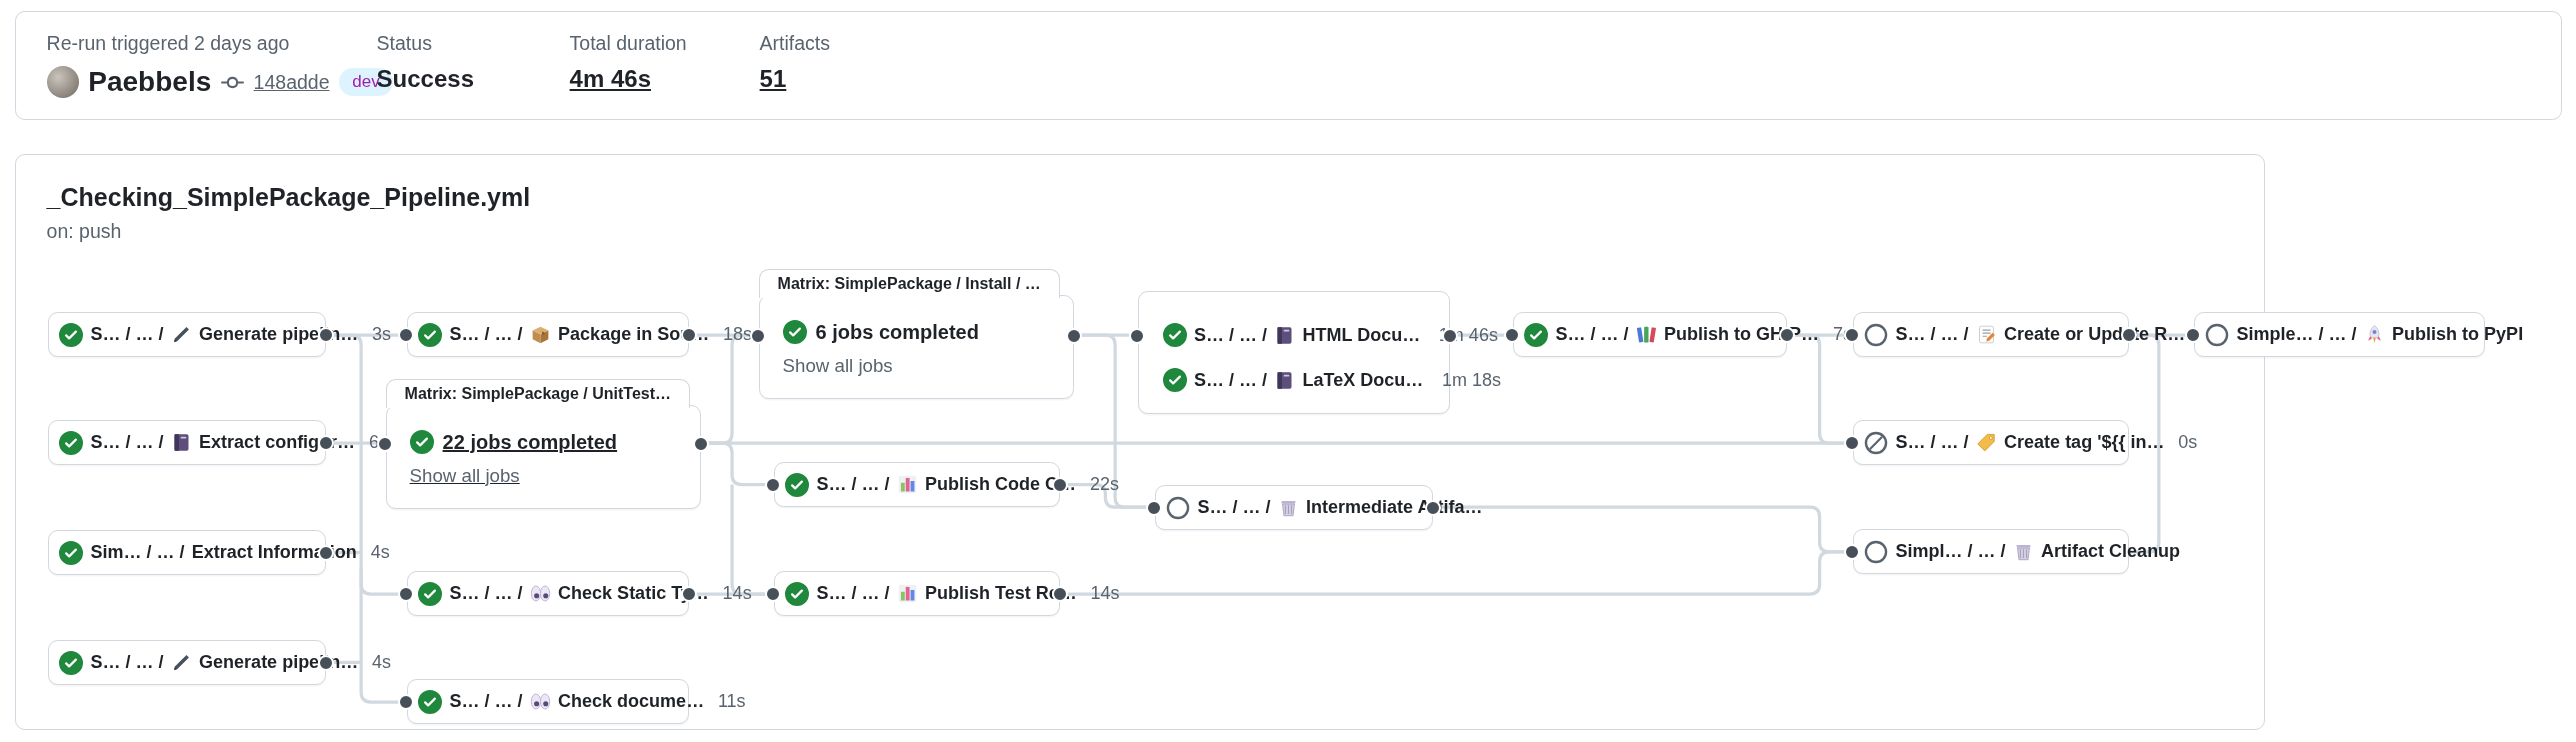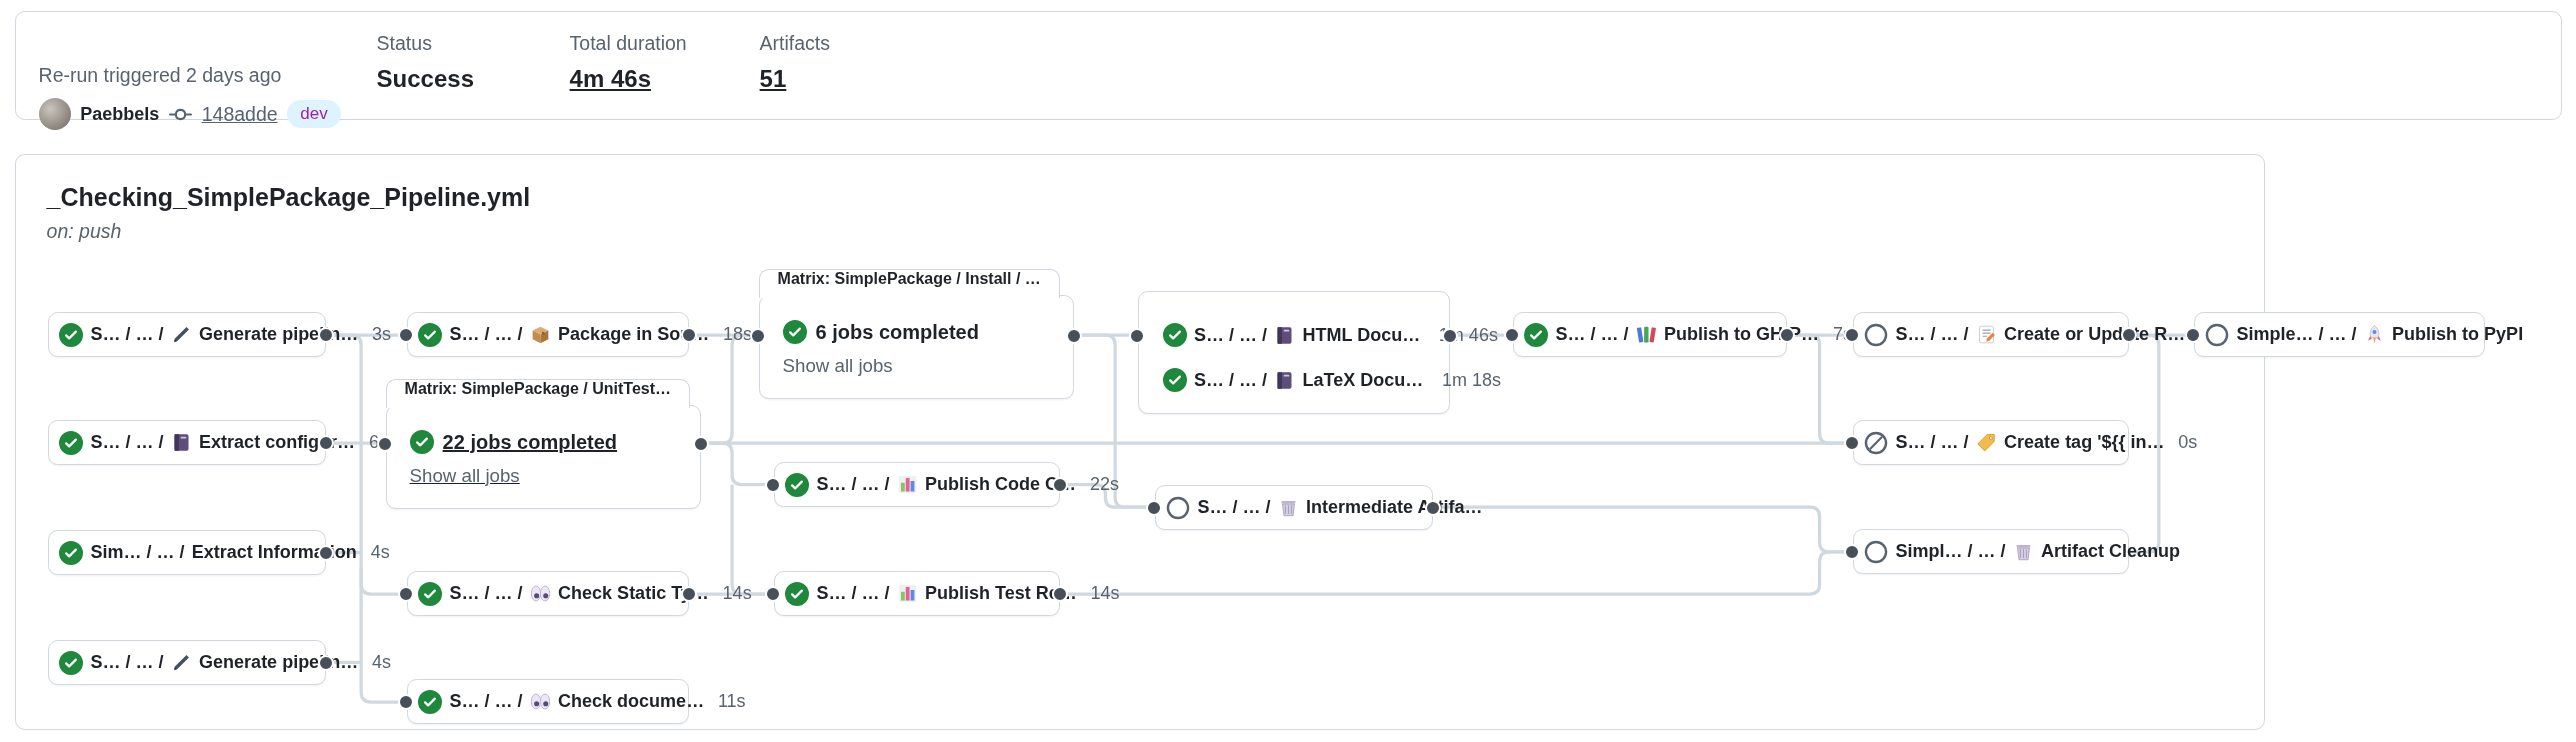--- a/index.html
+++ b/index.html
@@ -6,42 +6,42 @@
   body{width:2576px;height:743px;position:relative;font-family:"Liberation Sans",sans-serif;color:#1f2328;overflow:hidden;}
   .card{position:absolute;background:#fff;border:1.6px solid #d0d7de;border-radius:9.7px;box-sizing:border-box;}
   
   #hdr{left:14.6px;top:11.4px;width:2547px;height:109px;}
   .hcol{position:absolute;top:19.5px;}
   .hlabel{font-size:19.5px;color:#59636e;}
   .hrow{display:flex;align-items:center;margin-top:11.4px;gap:9.7px;}
   .hval{font-size:24px;font-weight:bold;margin-top:9.7px;}
   .uline{text-decoration:underline;}
   .avatar{width:32px;height:32px;border-radius:50%;background:radial-gradient(circle at 35% 35%,#c9c4bd,#6f675e);flex:none;}
-  .actor{font-size:18px;font-weight:bold;}
+  .actor{font-size:28px;font-weight:bold;}
   .sha{font-size:19.5px;color:#59636e;text-decoration:underline;}
   .badge{font-size:17px;color:#a21caf;background:#ddf4ff;border-radius:16px;padding:4px 13px;}
   .cicon{width:23px;height:23px;}
   
   #main{left:14.6px;top:154px;width:2250px;height:576px;}
   #wtitle{position:absolute;left:31px;top:28px;font-size:25px;font-weight:bold;}
-  #wtrigger{position:absolute;left:31px;top:65px;font-size:19.5px;color:#59636e;font-style:italic;}
+  #wtrigger{position:absolute;left:31px;top:65px;font-size:19.5px;color:#59636e;}
   #edges{position:absolute;left:0;top:0;width:2544px;height:573px;z-index:0;}
   
   .node{position:absolute;height:45px;background:#fff;border:1.6px solid #d0d7de;border-radius:9.7px;
         box-sizing:border-box;display:flex;align-items:center;gap:7.3px;padding:0 13px 0 10.6px;
         font-size:18px;font-weight:bold;white-space:nowrap;z-index:2;box-shadow:0 1.6px 0 rgba(31,35,40,.04);overflow:visible;}
   .st{width:24px;height:24px;flex:none;}
   .emo{width:21px;height:21px;flex:none;}
   .dur{font-weight:normal;color:#59636e;margin-left:auto;padding-left:6.5px;font-size:18px;}
   .dot{position:absolute;width:12px;height:12px;border-radius:50%;background:#474f58;border:2.4px solid #fff;z-index:4;}
   .dot-l{left:-9.7px;top:50%;transform:translateY(-50%);}
   .dot-r{right:-9.7px;top:50%;transform:translateY(-50%);}
   
   .mtab{position:absolute;height:29px;background:#fff;border:1.6px solid #d0d7de;border-bottom:none;
-        border-radius:9.7px 9.7px 0 0;display:inline-flex;padding:0 18px;
+        border-radius:9.7px 9.7px 0 0;display:inline-flex;align-items:center;padding:12px 18px;
         font-size:16px;font-weight:bold;white-space:nowrap;z-index:3;box-sizing:border-box;}
   .mstep{position:absolute;height:18px;background:#fff;border:1.6px solid #d0d7de;border-bottom:none;border-left:none;
          border-radius:0 8px 0 0;z-index:2;box-sizing:border-box;}
   .mcard{position:absolute;background:#fff;border:1.6px solid #d0d7de;border-radius:9.7px;box-sizing:border-box;
          z-index:2;box-shadow:0 1.6px 0 rgba(31,35,40,.04);}
   .mrow{display:flex;align-items:center;gap:9px;padding:24px 0 0 23px;font-size:20px;font-weight:bold;white-space:nowrap;}
   .mlink{display:block;padding:10.6px 0 0 23px;font-size:18.7px;color:#59636e;cursor:pointer;}
   
   .group{position:absolute;background:#fff;border:1.6px solid #d0d7de;border-radius:9.7px;box-sizing:border-box;
          display:flex;flex-direction:column;gap:21px;padding:31px 0 0 24px;z-index:2;box-shadow:0 1.6px 0 rgba(31,35,40,.04);}
@@ -115,21 +115,21 @@
     <symbol id="e-rocket" viewBox="0 0 24 24">
         <path d="M12 1.8c3.2 2.2 5.2 6.4 5.2 10.6l-2.2 3.4H9l-2.2-3.4C6.8 8.2 8.8 4 12 1.8z" fill="#e9e5ef" stroke="#b9b2c6" stroke-width=".8"></path>
         <circle cx="12" cy="9.2" r="2.3" fill="#6287e4"></circle>
         <path d="M7.2 13.6 4.6 19l4.4-2.2zM16.8 13.6 19.4 19 15 16.8z" fill="#e4628f"></path>
         <path d="M10.4 15.8h3.2L12 21.6z" fill="#f0a03c"></path>
       </symbol>
   </defs>
 </svg>
 
 <div class="card" id="hdr">
-  <div class="hcol" style="left:23px;margin-top:32px;">
+  <div class="hcol" style="left:31px;">
     <div class="hlabel">Re-run triggered 2 days ago</div>
     <div class="hrow">
       <span class="avatar"></span>
       <span class="actor">Paebbels</span>
       <svg class="cicon" viewBox="0 0 28 28" width="23" height="23">
           <use href="#i-commit"></use>
         </svg>
       <span class="sha">148adde</span>
       <span class="badge">dev</span>
     </div>

